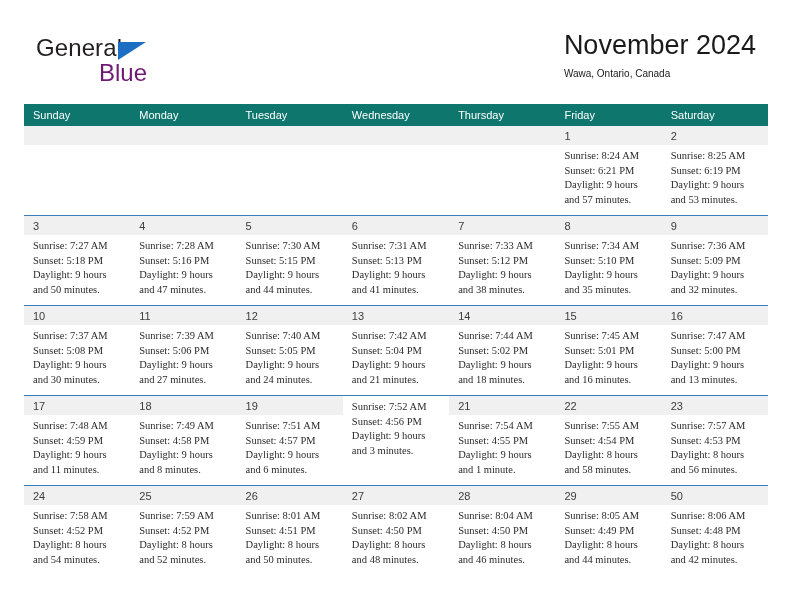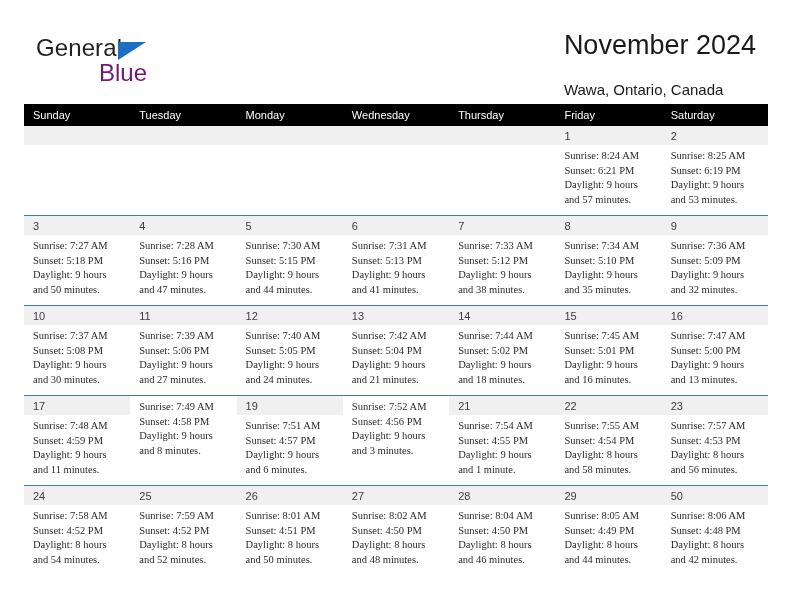--- a/index.html
+++ b/index.html
@@ -69,37 +69,37 @@
     text-align: left;
   }
   .cal-title {
     font-size: 27px;
     font-weight: normal;
     color: #1a1a1a;
     line-height: 34px;
     white-space: nowrap;
   }
   .cal-subtitle {
-    font-size: 15px;
+    font-size: 10px;
     color: #1a1a1a;
     line-height: 20px;
-    margin-top: 18px;
+    margin-top: 2px;
     white-space: nowrap;
   }
 
   
   .calendar {
     position: absolute;
     left: 24px;
     top: 104px;
     width: 744px;
   }
   .weekdays {
     display: flex;
-    background: #000000;
+    background: #0f766e;
     height: 22px;
   }
   .weekday {
     flex: 1 1 0;
     box-sizing: border-box;
     padding-left: 9px;
     font-size: 11px;
     color: #ffffff;
     line-height: 22px;
     white-space: nowrap;
@@ -157,22 +157,22 @@
     <div class="title-block">
       <div class="cal-title">November 2024</div>
       <div class="cal-subtitle">Wawa, Ontario, Canada</div>
     </div>
   </div>
 
   <div class="calendar">
 
     <div class="weekdays">
       <div class="weekday">Sunday</div>
+      <div class="weekday">Monday</div>
       <div class="weekday">Tuesday</div>
-      <div class="weekday">Monday</div>
       <div class="weekday">Wednesday</div>
       <div class="weekday">Thursday</div>
       <div class="weekday">Friday</div>
       <div class="weekday">Saturday</div>
     </div>
 
     <div class="week first">
       <div class="cell empty">
         <div class="daynum-band"><span class="daynum"></span></div>
       </div>
@@ -344,20 +344,21 @@
       <div class="cell">
         <div class="daynum-band"><span class="daynum">17</span></div>
         <div class="details">
           <div class="detail-line">Sunrise: 7:48 AM</div>
           <div class="detail-line">Sunset: 4:59 PM</div>
           <div class="detail-line">Daylight: 9 hours</div>
           <div class="detail-line">and 11 minutes.</div>
         </div>
       </div>
       <div class="cell">
+        <div class="daynum-band"><span class="daynum">18</span></div>
         <div class="details">
           <div class="detail-line">Sunrise: 7:49 AM</div>
           <div class="detail-line">Sunset: 4:58 PM</div>
           <div class="detail-line">Daylight: 9 hours</div>
           <div class="detail-line">and 8 minutes.</div>
         </div>
       </div>
       <div class="cell">
         <div class="daynum-band"><span class="daynum">19</span></div>
         <div class="details">

